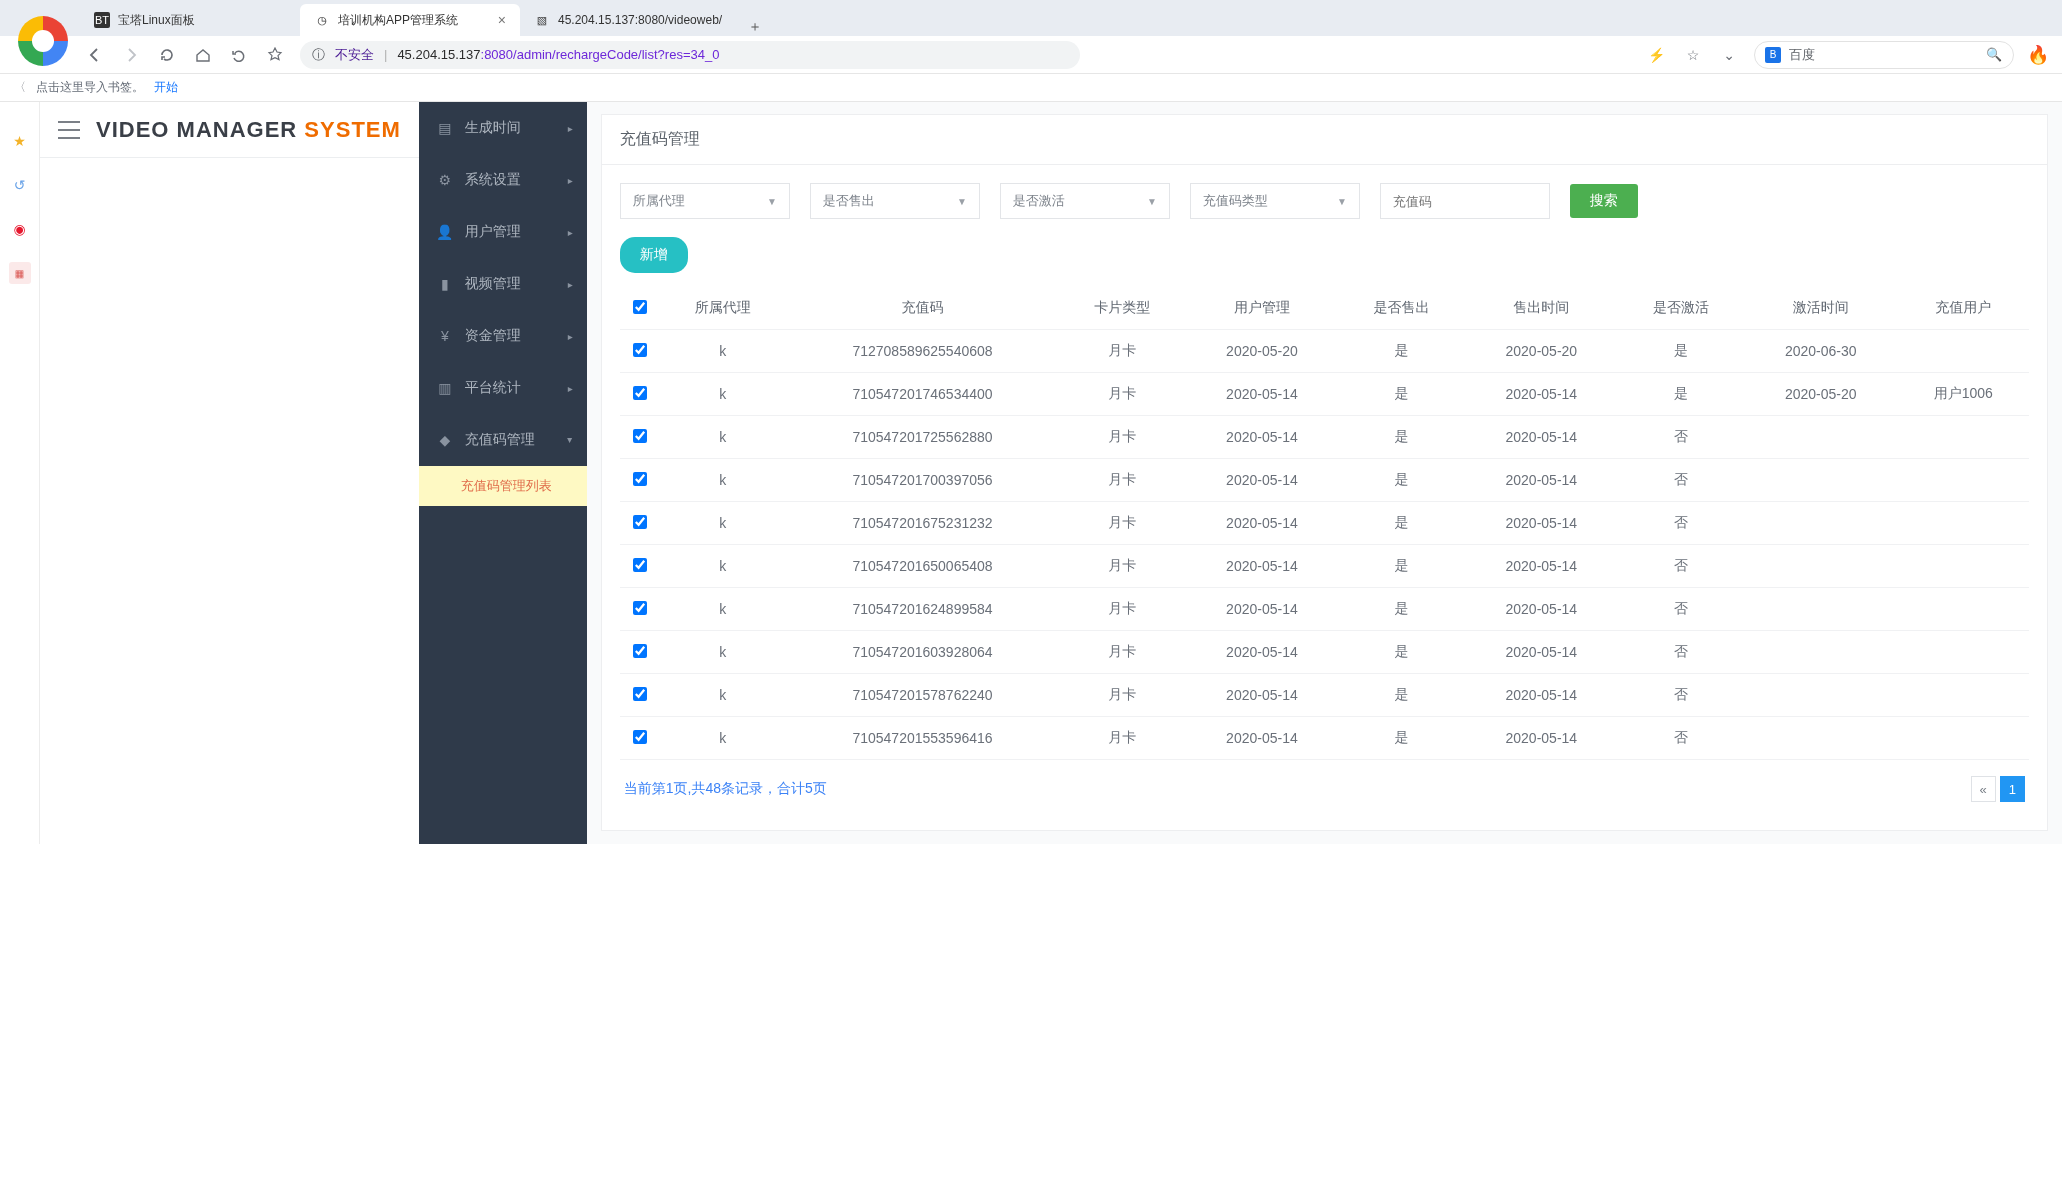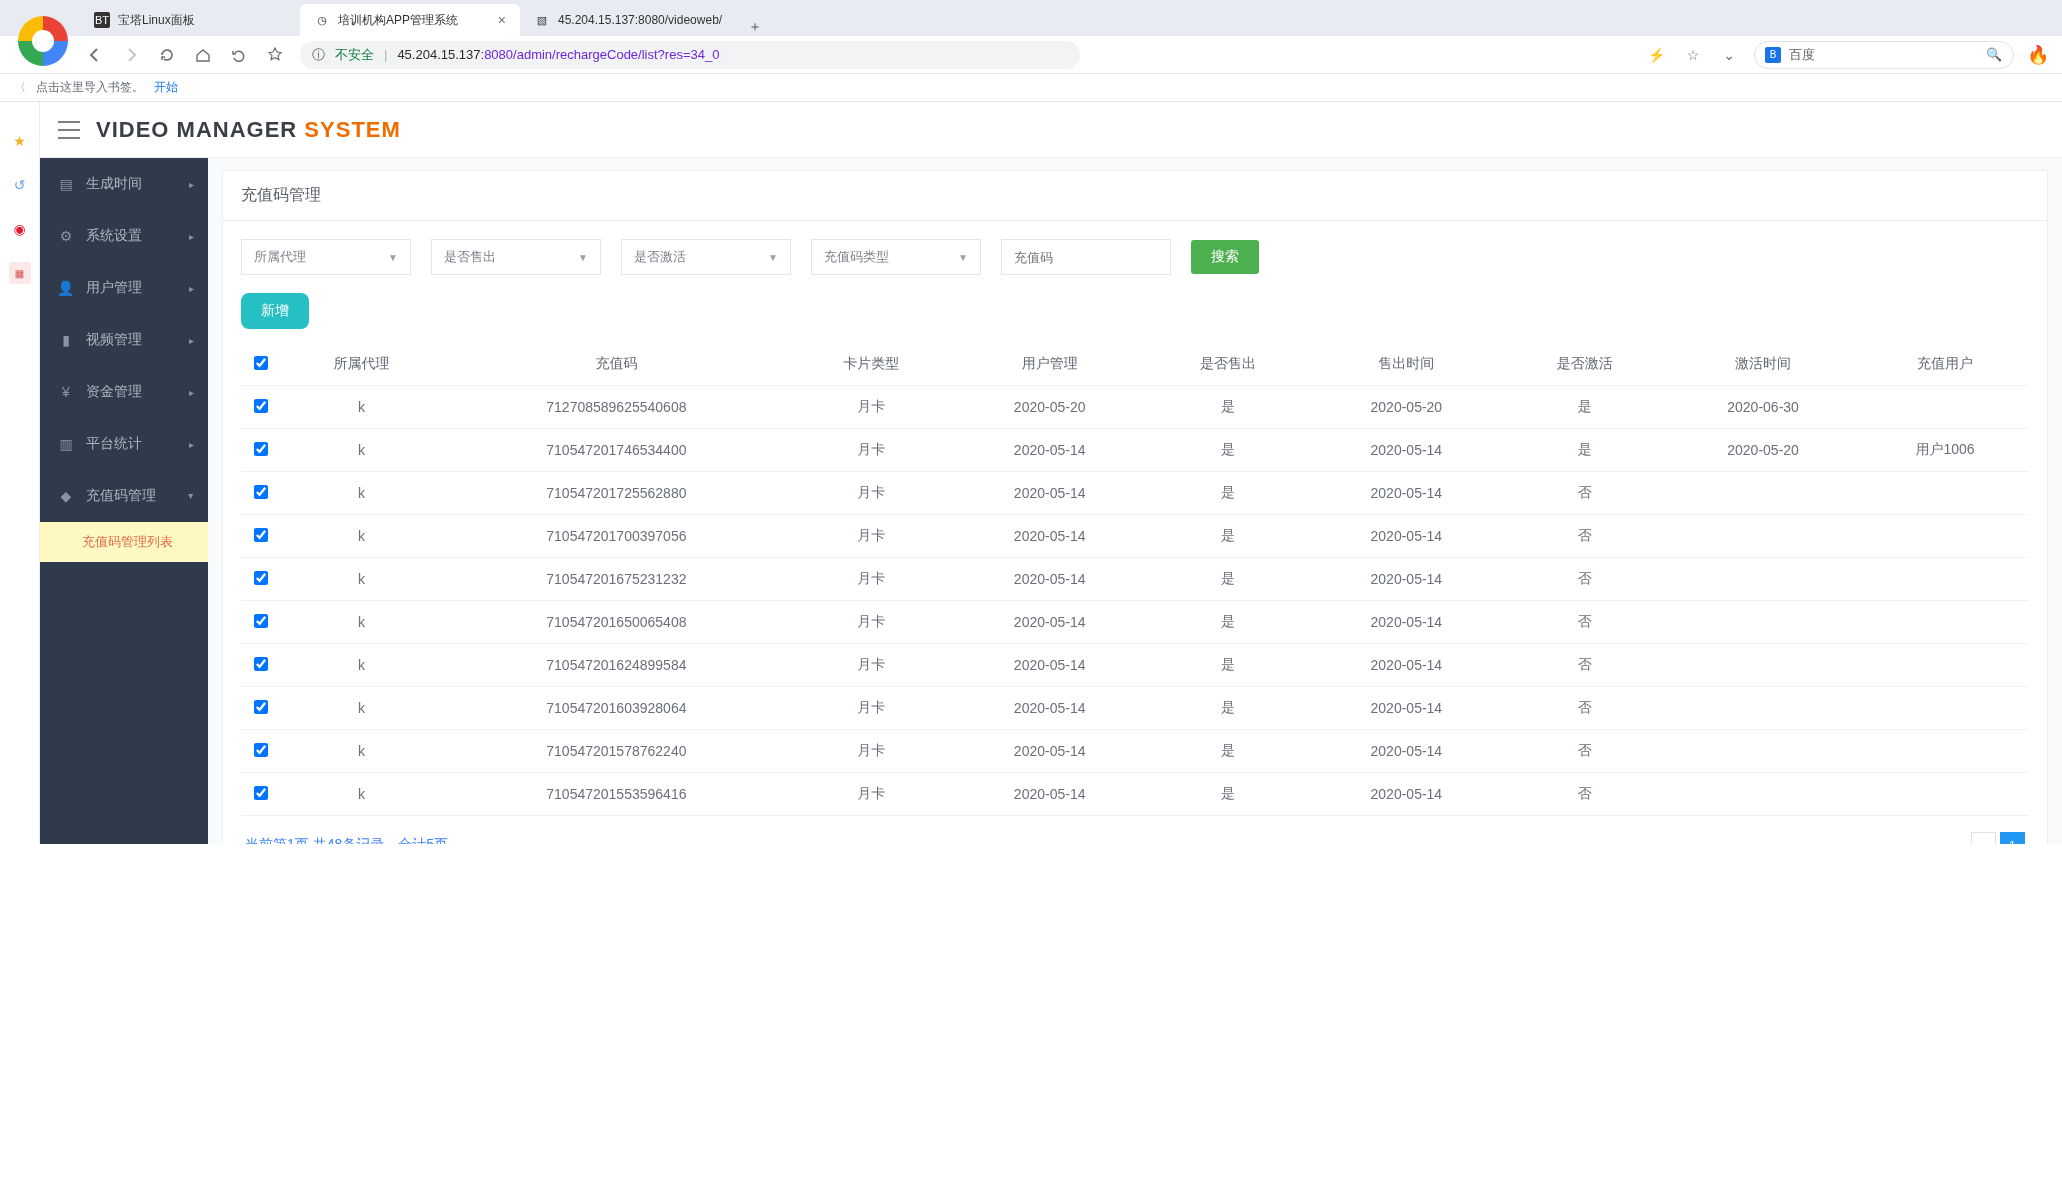--- a/index.html
+++ b/index.html
@@ -13,38 +13,38 @@
   .tab { height: 32px; min-width: 220px; display:flex; align-items:center; gap:8px; padding: 0 14px; border-radius:6px 6px 0 0; font-size:12px; color:#333; }
   .tab.inactive { background: transparent; }
   .tab.active { background:#fff; }
   .tab .favicon{ width:16px;height:16px;display:inline-flex;align-items:center;justify-content:center;font-size:11px;border-radius:2px;}
   .tab .close{ margin-left:auto; color:#777; font-size:14px;}
   .newtab{ width:30px;display:flex;align-items:center;justify-content:center;color:#555;}
 
   .addrbar{ height:38px; background:#fff; display:flex; align-items:center; gap:14px; padding:0 12px 0 84px; border-bottom:1px solid #e6e6e6;}
   .addrbar .navbtn{ width:22px;height:22px;display:inline-flex;align-items:center;justify-content:center;color:#6b6f76;}
   .urlbox{ flex:0 0 780px; height:28px; background:#f1f3f4; border-radius:14px; display:flex; align-items:center; padding:0 12px; gap:10px; color:#5f6368; font-size:13px;}
-  .urlbox .insecure{ color:#15803d;}
+  .urlbox .insecure{ color:#4c1d95;}
   .urlbox .sep{ color:#b0b0b0;}
   .urlbox .host{ color:#2b2b2b;}
   .urlbox .path{ color:#6d28d9;}
   .addr-spacer{ flex:1; }
   .searchbox{ width:260px;height:28px;background:#fff;border:1px solid #e2e2e2;border-radius:14px;display:flex;align-items:center;gap:8px;padding:0 10px;color:#5f6368;font-size:13px;}
   .badge-blue{width:16px;height:16px;background:#1a73e8;color:#fff;font-size:10px;display:inline-flex;align-items:center;justify-content:center;border-radius:2px;}
 
   .bookbar{ height:28px; background:#fff; border-bottom:1px solid #e6e6e6; display:flex; align-items:center; gap:10px; padding:0 12px 0 14px; font-size:12px; color:#646b76;}
   .bookbar .chev{color:#8a8d93;}
   .bookbar .link{color:#1677ff;text-align:right;}
 
   
   .siderail{ position:absolute; left:0; top:102px; width:40px; height:calc(100% - 102px); background:#fff; border-right:1px solid #ececec; display:flex; flex-direction:column; align-items:center; gap:22px; padding-top:28px;}
   .siderail div{ width:22px;height:22px;display:flex;align-items:center;justify-content:center;}
 
   
-  .app{ position:absolute; left:40px; top:102px; right:0; bottom:0; display:flex; flex-direction:column; }
+  .app{ position:absolute; left:40px; top:102px; right:0; bottom:0; display:flex; }
   .appheader{ height:56px; background:#fff; border-bottom:1px solid #eceef0; display:flex; align-items:center; padding:0 18px; gap:16px;}
   .hamburger{ width:22px; height:18px; display:inline-flex; flex-direction:column; justify-content:space-between;}
   .hamburger span{height:2px;background:#7b8087;}
   .apptitle{ font-size:22px; font-weight:600; letter-spacing:1px;}
   .apptitle .a{color:#3a3f47;}
   .apptitle .b{color:#ef6c00;}
 
   .appbody{ flex:1; display:flex; min-height:0;}
   .sidebar{ width:168px; background:#2f3a4a; color:#adb5bf; display:flex; flex-direction:column; }
   .menuitem{ height:52px; display:flex; align-items:center; padding:0 18px; gap:12px; font-size:14px; cursor:pointer; position:relative;}
@@ -56,21 +56,21 @@
 
   .content{ flex:1; background:#f9fafb; padding:12px 14px 0 14px; overflow:auto;}
   .panel{ background:#fff; border:1px solid #edeef0; }
   .panel-title{ padding:14px 18px; font-size:16px; color:#5a6169; border-bottom:1px solid #edeef0;}
   .panel-body{ padding:18px;}
   .filters{ display:flex; gap:20px; align-items:center; flex-wrap:wrap;}
   .select{ width:170px; height:36px; border:1px solid #e3e5e8; background:#fff; display:flex; align-items:center; justify-content:space-between; padding:0 12px; color:#7d838b; font-size:13px;}
   .select .tri{ color:#9aa0a7; font-size:10px;}
   .tinput{ width:170px; height:36px; border:1px solid #e3e5e8; padding:0 12px; font-size:13px; color:#555;}
   .btn-search{ height:34px; padding:0 20px; background:#4caf50; color:#fff; border:none; border-radius:3px; font-size:14px; cursor:pointer;}
-  .btn-add{ height:36px; padding:0 20px; background:#26c0c4; color:#fff; border:none; border-radius:8px; font-size:14px; cursor:pointer; margin-top:18px;}
+  .btn-add{ height:36px; padding:0 20px; background:#26c0c4; color:#fff; border:none; border-radius:15px; font-size:14px; cursor:pointer; margin-top:18px;}
 
   table{ width:100%; border-collapse:collapse; margin-top:14px;}
   th,td{ text-align:center; padding:12px 8px; font-size:14px; color:#6a7079; border-bottom:1px solid #f0f1f3;}
   th{ color:#616872; font-weight:500;}
   td.checkbox-cell, th.checkbox-cell{ width:40px;}
   input[type=checkbox]{ width:14px;height:14px;}
 
   .pager{ display:flex; align-items:center; justify-content:space-between; padding:16px 4px 10px;}
   .pager .info{ color:#3b82f6; font-size:14px;}
   .pager .pages{ display:flex; gap:4px;}

